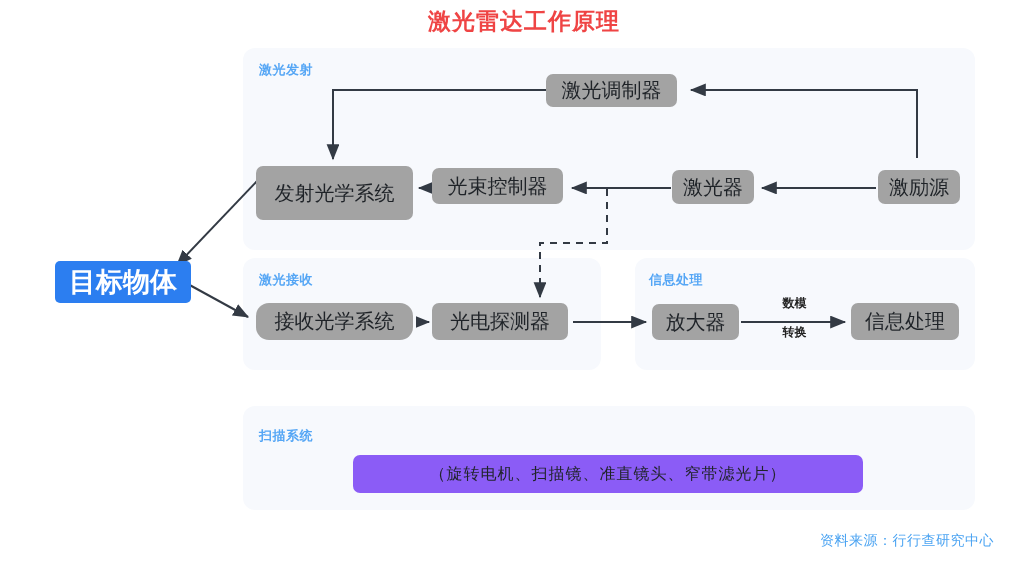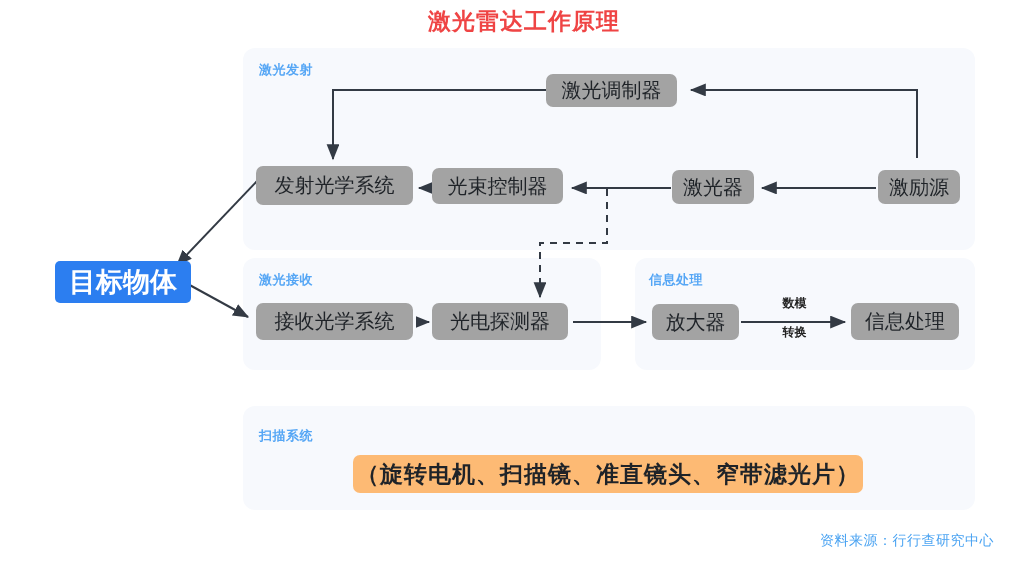--- a/index.html
+++ b/index.html
@@ -27,21 +27,21 @@
     position:absolute;background:#a3a3a3;border-radius:7px;
     color:#1f2328;font-size:20px;display:flex;align-items:center;
     justify-content:center;white-space:nowrap;box-sizing:border-box;
     padding:0 10px;
   }
   .node.target{
     background:#2c7ef0;color:#ffffff;font-weight:bold;font-size:27px;
     border-radius:5px;
   }
   .node.scan{
-    font-size:23px;font-weight:bold;letter-spacing:1px;background:#fdba74;
+    font-size:16px;font-weight:normal;letter-spacing:1px;background:#8b5cf6;
   }
 
   .edge-label{
     position:absolute;font-size:12px;font-weight:bold;color:#222;
     text-align:center;line-height:1.25;white-space:nowrap;
   }
 
   svg.wires{position:absolute;left:0;top:0;width:1012px;height:562px;
     pointer-events:none;}
 
@@ -99,29 +99,29 @@
       <path d="M741,322 L845,322" marker-end="url(#ah)"></path>
 
       <path d="M607,189 L607,243 L540,243 L540,297" stroke-dasharray="7,6" marker-end="url(#ah)"></path>
     </g>
   </svg>
 
   <div class="node target" style="left:55px;top:261px;width:136px;height:42px;">目标物体</div>
 
   <div class="node" style="left:546px;top:74px;width:131px;height:33px;">激光调制器</div>
 
-  <div class="node" style="left:256px;top:166px;width:157px;height:39px;">发射光学系统</div>
+  <div class="node" style="left:256px;top:166px;width:157px;height:54px;">发射光学系统</div>
 
   <div class="node" style="left:432px;top:168px;width:131px;height:36px;">光束控制器</div>
 
   <div class="node" style="left:878px;top:170px;width:82px;height:34px;">激励源</div>
 
   <div class="node" style="left:672px;top:170px;width:82px;height:34px;">激光器</div>
 
-  <div class="node" style="left:256px;top:303px;width:157px;height:37px;">接收光学系统</div>
+  <div class="node" style="left:256px;top:303px;width:157px;height:37px;border-radius:13px;">接收光学系统</div>
 
   <div class="node" style="left:432px;top:303px;width:136px;height:37px;">光电探测器</div>
 
   <div class="node" style="left:652px;top:304px;width:87px;height:36px;">放大器</div>
 
   <div class="node" style="left:851px;top:303px;width:108px;height:37px;">信息处理</div>
 
   <div class="node scan" style="left:353px;top:455px;width:510px;height:38px;">（旋转电机、扫描镜、准直镜头、窄带滤光片）</div>
 
   <div class="edge-label" style="left:767px;top:296px;width:55px;">

